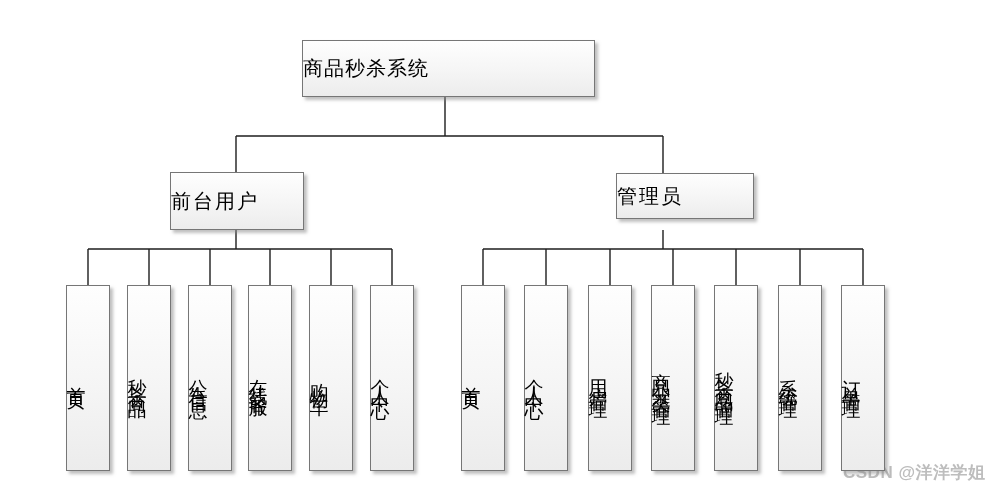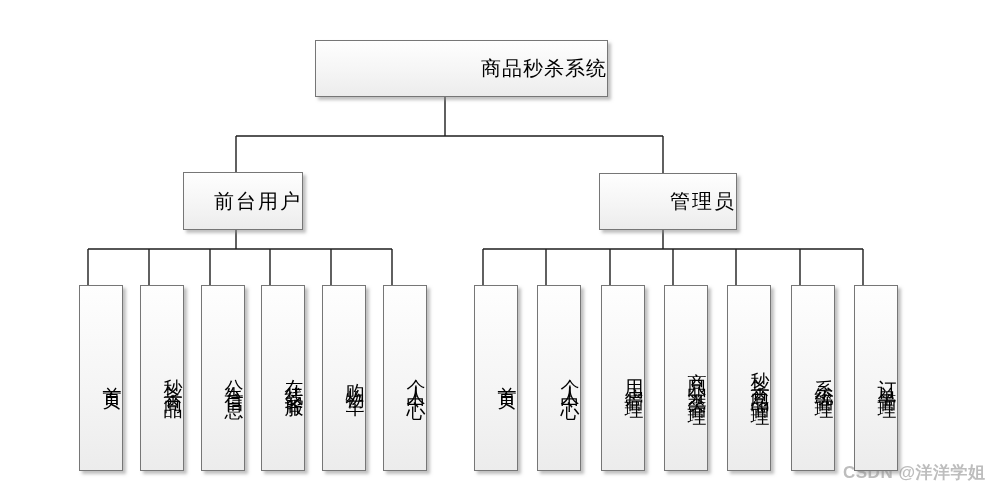--- a/index.html
+++ b/index.html
@@ -36,23 +36,22 @@
   }
   .node {
     position: absolute;
     z-index: 3;
     box-sizing: border-box;
     border: 1px solid #767676;
     background: linear-gradient(180deg, #fefefe 0%, #f5f5f5 55%, #ececec 100%);
     box-shadow: 3px 3px 3px rgba(140,140,140,0.55);
     display: flex;
     align-items: center;
-    justify-content: flex-end;
+    justify-content: flex-start;
     color: #000000;
-    margin-left: 13px;
   }
   .htext {
     font-size: 20px;
     letter-spacing: 2px;
     white-space: nowrap;
   }
   .root .htext {
     letter-spacing: 1px;
   }
   .vtext {
@@ -91,25 +90,25 @@
          M800 249 L800 285
          M863 249 L863 285" fill="none" stroke="#1f1f1f" stroke-width="1.4"></path>
   </svg>
 
   <div class="watermark">CSDN @洋洋学姐</div>
 
   <div class="node root" style="left:302px; top:40px; width:293px; height:57px;">
     <span class="htext">商品秒杀系统</span>
   </div>
 
-  <div class="node branch" style="left:170px; top:172px; width:120px; height:58px;">
+  <div class="node branch" style="left:170px; top:172px; width:134px; height:58px;">
     <span class="htext">前台用户</span>
   </div>
 
-  <div class="node branch" style="left:586px; top:173px; width:138px; height:57px;">
+  <div class="node branch" style="left:616px; top:173px; width:138px; height:46px;">
     <span class="htext">管理员</span>
   </div>
 
   <div class="node leaf" style="left:66px; top:285px; width:44px; height:186px;">
     <span class="vtext">首页</span>
   </div>
 
   <div class="node leaf" style="left:127px; top:285px; width:44px; height:186px;">
     <span class="vtext">秒杀商品</span>
   </div>

